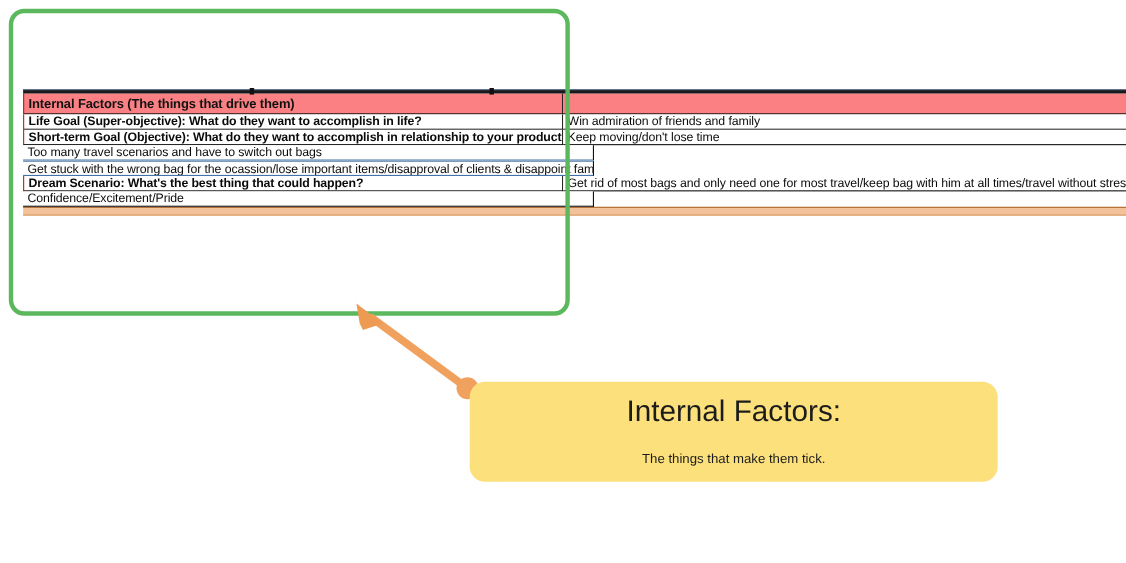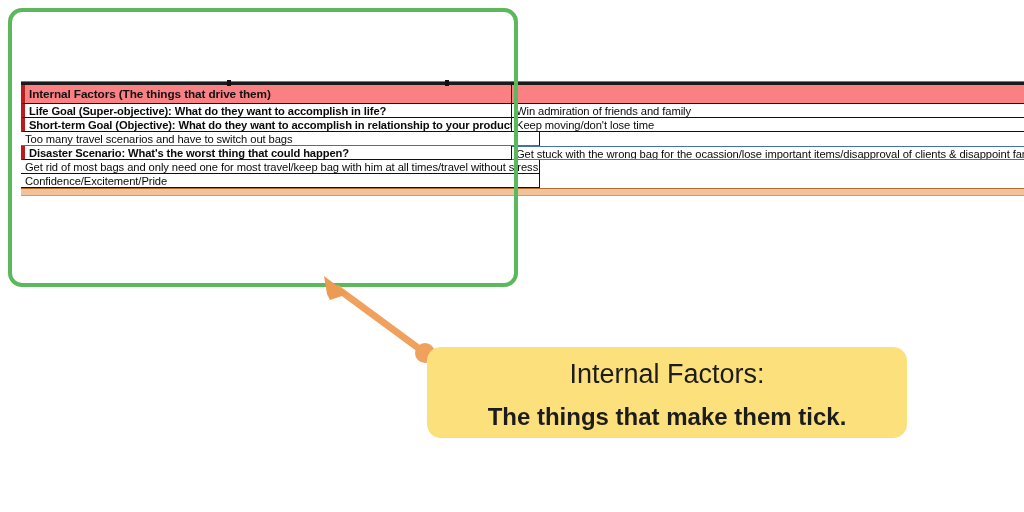--- a/index.html
+++ b/index.html
@@ -49,21 +49,21 @@
     font-size: 11.2px;
     line-height: 15px;
     padding: 0px 2px 0 4px;
     white-space: nowrap;
     overflow: hidden;
     color: #0a0a0a;
     font-weight: bold;
     letter-spacing: -0.12px;
     border-bottom: 1px solid #111111;
   }
-  .cell.label  { width: 491px; flex: 0 0 491px; border-left: 4px solid #b91c1c; border-right: 1px solid #111; }
+  .cell.label  { width: 491px; flex: 0 0 491px; border-left: 1px solid #b91c1c; border-right: 1px solid #111; }
   .cell.value  { width: 519px; flex: 0 0 519px; border-right: 1px solid #111; font-weight: normal; letter-spacing: -0.08px;}
 
   
   .srow.header .cell {
     background: #fa8084;
     height: 19px;
     line-height: 19px;
     font-size: 11.8px;
     border-bottom: 1px solid #111;
   }
@@ -117,24 +117,24 @@
     justify-content: center;
     gap: 16px;
   }
   #callout .ct-title {
     font-size: 27px;
     color: #1c1c1c;
     line-height: 32px;
     font-weight: normal;
   }
   #callout .ct-sub {
-    font-size: 24px;
+    font-size: 12px;
     color: #1c1c1c;
     line-height: 22px;
-    font-weight: bold;
+    font-weight: normal;
   }
 
   
   #connector {
     position: absolute;
     left: 300px;
     top: 260px;
     width: 160px;
     height: 120px;
     overflow: visible;
@@ -163,25 +163,25 @@
   <div class="srow body">
     <div class="cell label">Short-term Goal (Objective): What do they want to accomplish in relationship to your product?</div>
     <div class="cell value">Keep moving/don't lose time</div>
   </div>
 
   <div class="srow body">
     <div class="cell value hl-under">Too many travel scenarios and have to switch out bags</div>
   </div>
 
   <div class="srow body">
-    <div class="cell label">Disaster Scenario: What's the worst thing that could happen?</div>
     <div class="cell value hl">Get stuck with the wrong bag for the ocassion/lose important items/disapproval of clients &amp; disappoint family</div>
   </div>
 
   <div class="srow body">
+    <div class="cell label">Dream Scenario: What's the best thing that could happen?</div>
     <div class="cell value">Get rid of most bags and only need one for most travel/keep bag with him at all times/travel without stress</div>
   </div>
 
   <div class="srow body">
     <div class="cell value">Confidence/Excitement/Pride</div>
   </div>
 
   <div class="bottom-band"></div>
 </div>
 

